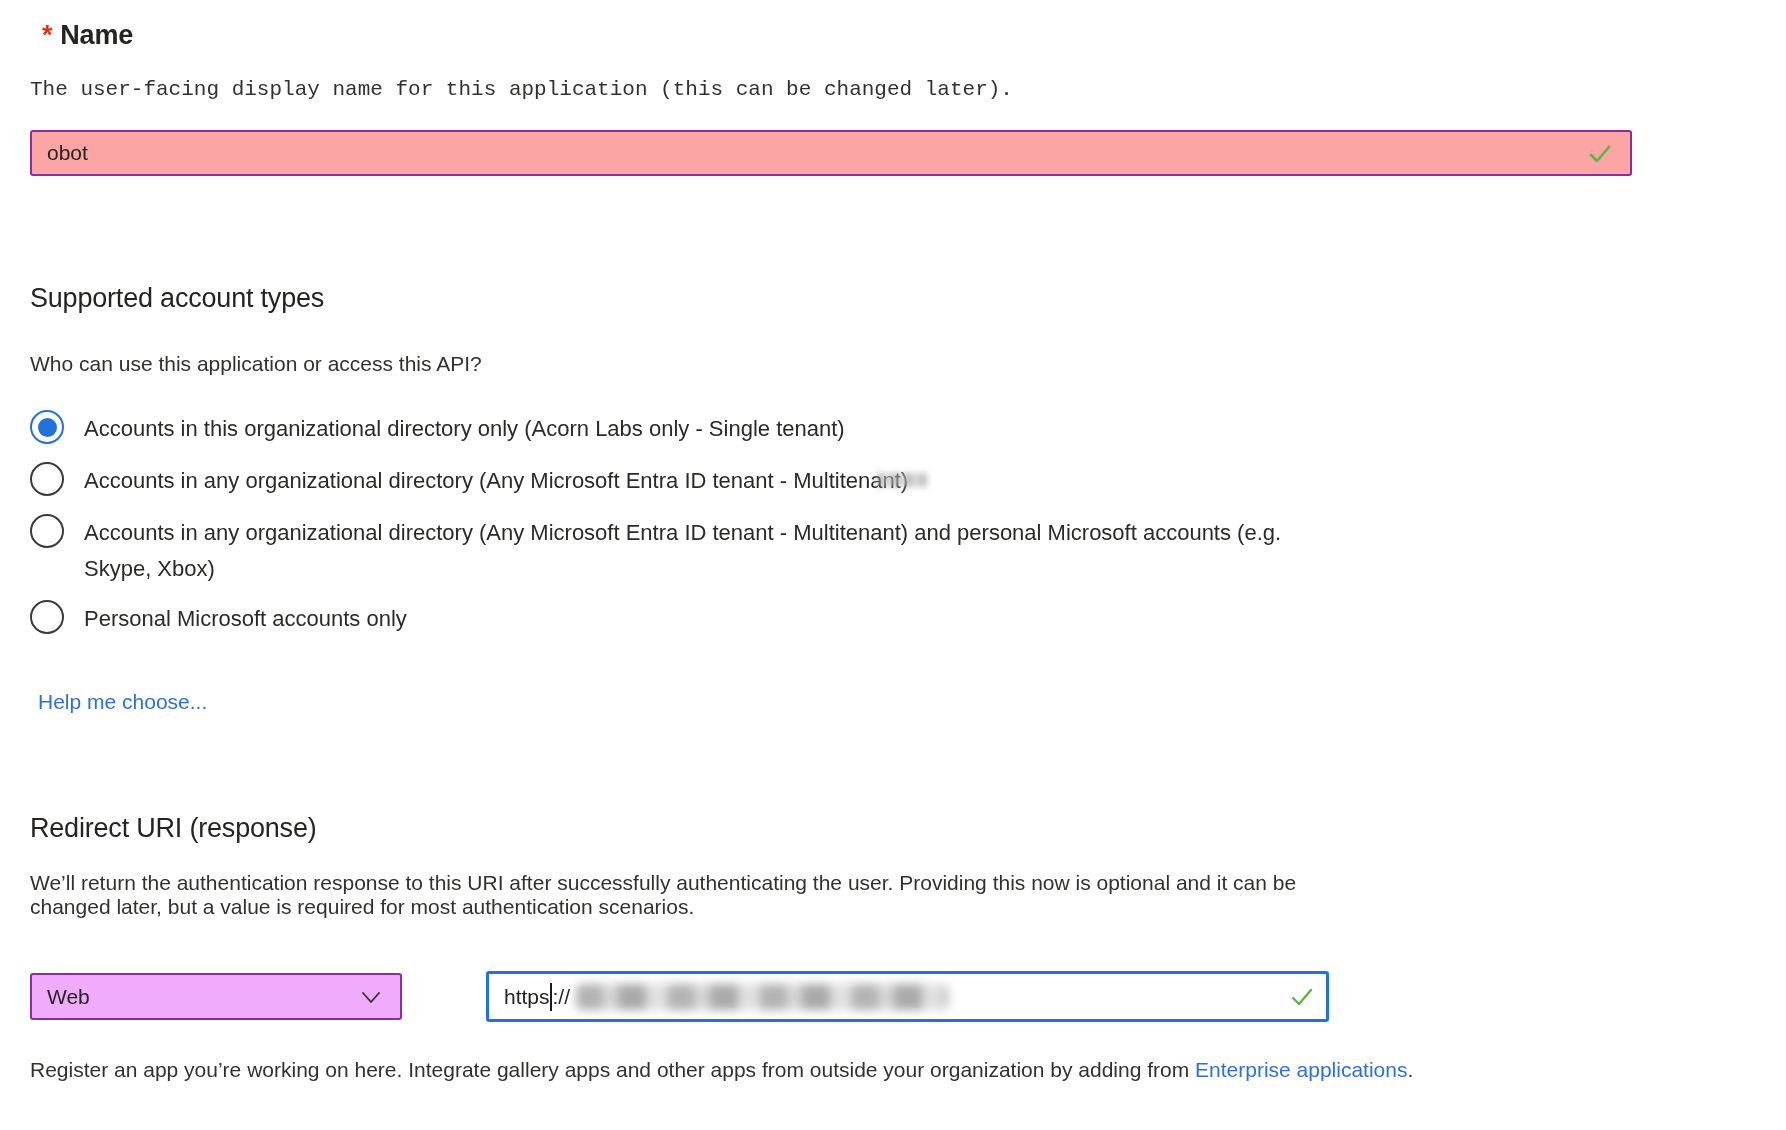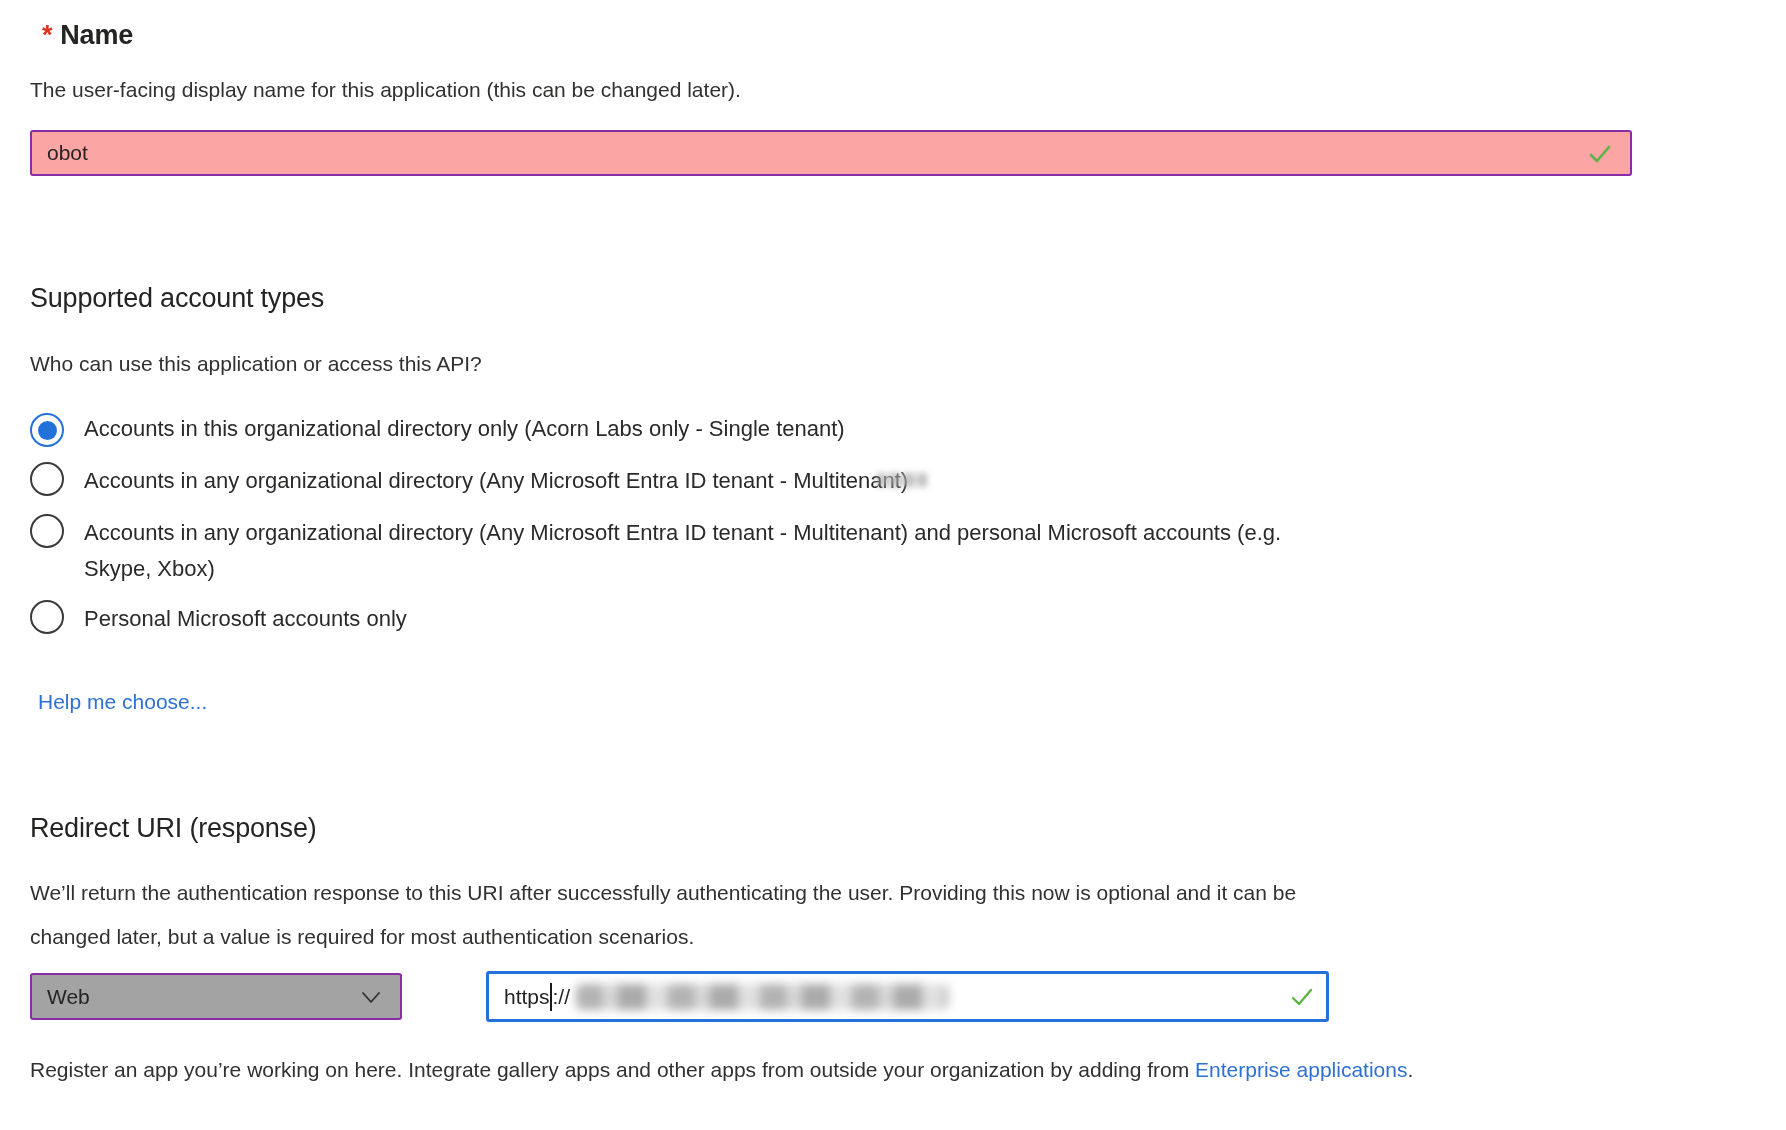--- a/index.html
+++ b/index.html
@@ -33,21 +33,21 @@
     content:""; position:absolute; left:50%; top:50%; width:19px; height:19px;
     margin:-9.5px 0 0 -9.5px; border-radius:50%; background:#2272d9;
   }
   .radio-label { margin-left:20px; font-size:22px; line-height:36px; color:#2b2a29; padding-top:1px; }
 
   .link { color:#2e71d3; font-size:21px; cursor:pointer; text-decoration:none; }
 
   
   .select-box {
     position:absolute; left:30px; top:973px; width:372px; height:47px;
-    border:2px solid #8a2da5; border-radius:3px; background:#a3a3a3;
+    border:2px solid #8a2da5; border-radius:3px; background:#f0abfc;
     display:flex; align-items:center; justify-content:space-between;
     padding:0 16px 0 15px; font-size:21px; color:#252423; cursor:pointer;
   }
   .uri-box {
     position:absolute; left:486px; top:971px; width:843px; height:51px;
     border:3px solid #2272d9; border-radius:3px; background:#fff;
     display:flex; align-items:center; padding:0 48px 0 15px;
     font-size:21px; color:#252423;
   }
   .caret { display:inline-block; width:2px; height:28px; background:#1b1a19; margin:0 0.5px; vertical-align:middle; }
@@ -64,31 +64,31 @@
   .footer-text { font-size:21px; color:#323130; }
 </style>
 </head>
 <body>
 
 <div class="page">
 
   <div class="abs h1" style="left:42px; top:20px;font-weight:bold;">
     <span class="req">*</span><span>Name</span>
   </div>
-  <div class="abs body-text" style="left:30px; top:78px;">The user-facing display name for this application (this can be changed later).</div>
+  <div class="abs body-text" style="left:30px; top:78px;font-family:Liberation Mono, monospace;">The user-facing display name for this application (this can be changed later).</div>
 
   <input class="text-input" type="text" value="obot" style="">
   <svg class="check-icon" style="left:1586px; top:140px;" width="28" height="28" viewBox="0 0 28 28">
     <polyline points="5,15 11,21 23,7" fill="none" stroke="#5fb346" stroke-width="2.6" stroke-linecap="round" stroke-linejoin="round"></polyline>
   </svg>
 
   <div class="abs h1" style="left:30px; top:283px;">Supported account types</div>
   <div class="abs body-text" style="left:30px; top:352px;">Who can use this application or access this API?</div>
 
-  <div class="radio-row" style="top:410px;align-items:flex-end;">
+  <div class="radio-row" style="top:410px;">
     <div class="radio-circle selected"></div>
     <div class="radio-label" style="max-width:1400px;">Accounts in this organizational directory only (Acorn Labs only - Single tenant)</div>
   </div>
 
   <div class="radio-row" style="top:462px;">
     <div class="radio-circle"></div>
     <div class="radio-label" style="max-width:1400px;">Accounts in any organizational directory (Any Microsoft Entra ID tenant - Multitenant)</div>
   </div>
   <div class="tiny-smudge"></div>
 
@@ -98,21 +98,21 @@
   </div>
 
   <div class="radio-row" style="top:600px;">
     <div class="radio-circle"></div>
     <div class="radio-label">Personal Microsoft accounts only</div>
   </div>
 
   <a class="abs link" style="left:38px; top:690px;">Help me choose...</a>
 
   <div class="abs h1" style="left:30px; top:813px;">Redirect URI (response)</div>
-  <div class="abs body-text" style="left:30px; top:871px; width:1335px; line-height:44px;">We’ll return the authentication response to this URI after successfully authenticating the user. Providing this now is optional and it can be changed later, but a value is required for most authentication scenarios.</div>
+  <div class="abs body-text" style="left:30px; top:871px; width:1335px; line-height:24px;">We’ll return the authentication response to this URI after successfully authenticating the user. Providing this now is optional and it can be changed later, but a value is required for most authentication scenarios.</div>
 
   <div class="select-box">
     <span>Web</span>
     <svg width="26" height="26" viewBox="0 0 26 26">
       <polyline points="5,9 13,18 21,9" fill="none" stroke="#323130" stroke-width="1.8" stroke-linecap="round" stroke-linejoin="round"></polyline>
     </svg>
   </div>
 
   <div class="uri-box">
     <span>https</span>

